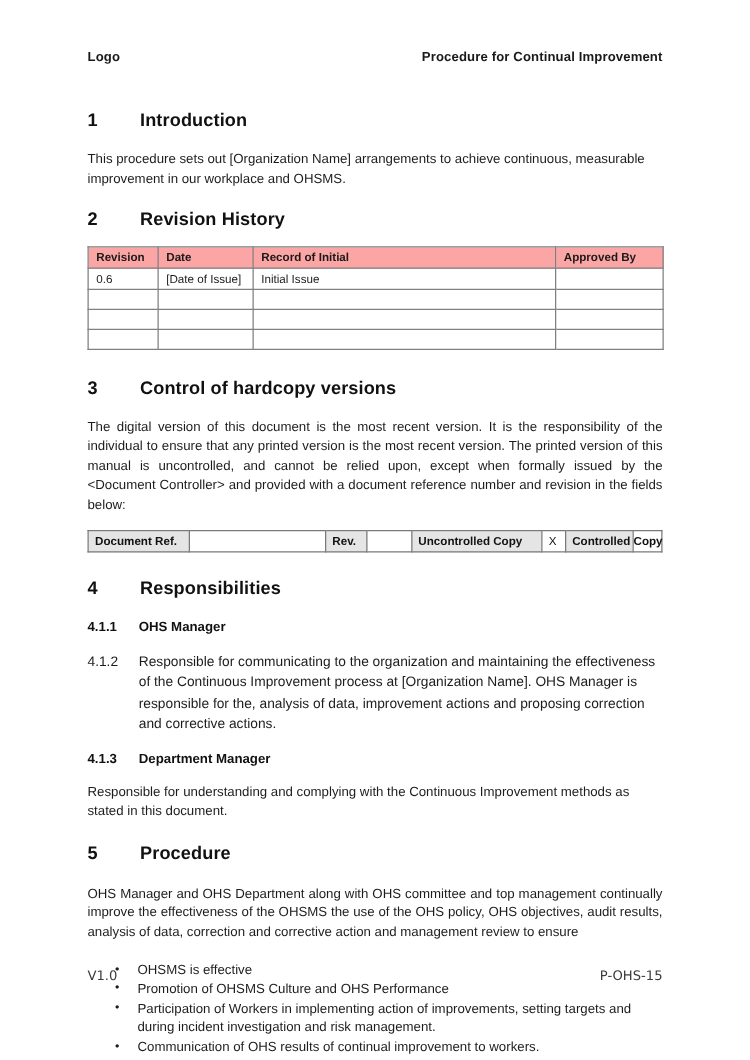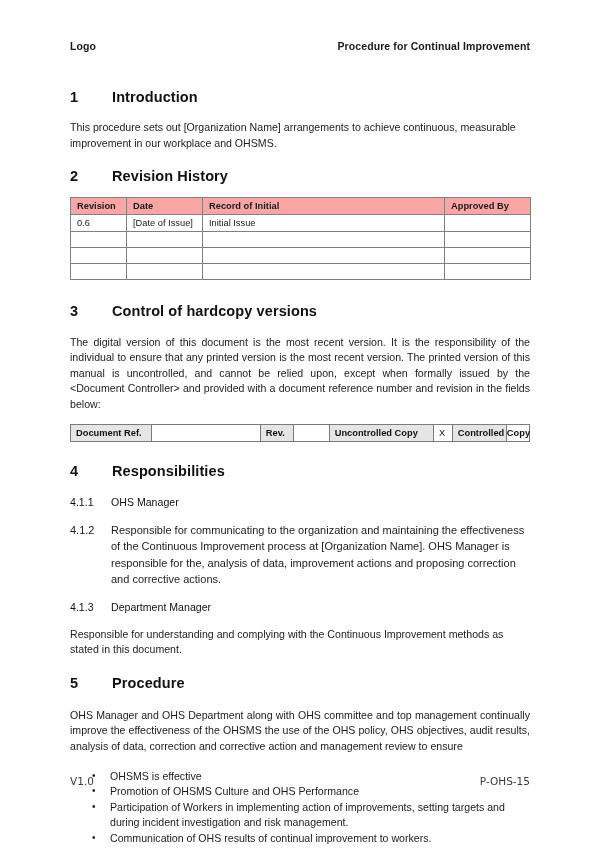--- a/index.html
+++ b/index.html
@@ -75,21 +75,21 @@
   h1.section .num {
     width: 42px;
     flex: 0 0 42px;
   }
   h1.section .ttl { flex: 1 1 auto; }
 
   h2.subsection {
     margin: 0;
     padding: 0;
     font-size: 10.6px;
-    font-weight: normal;
+    font-weight: bold;
     color: #111111;
     display: flex;
     line-height: 1.3;
   }
   h2.subsection .num {
     width: 41px;
     flex: 0 0 41px;
   }
   h2.subsection .ttl { flex: 1 1 auto; }
 

